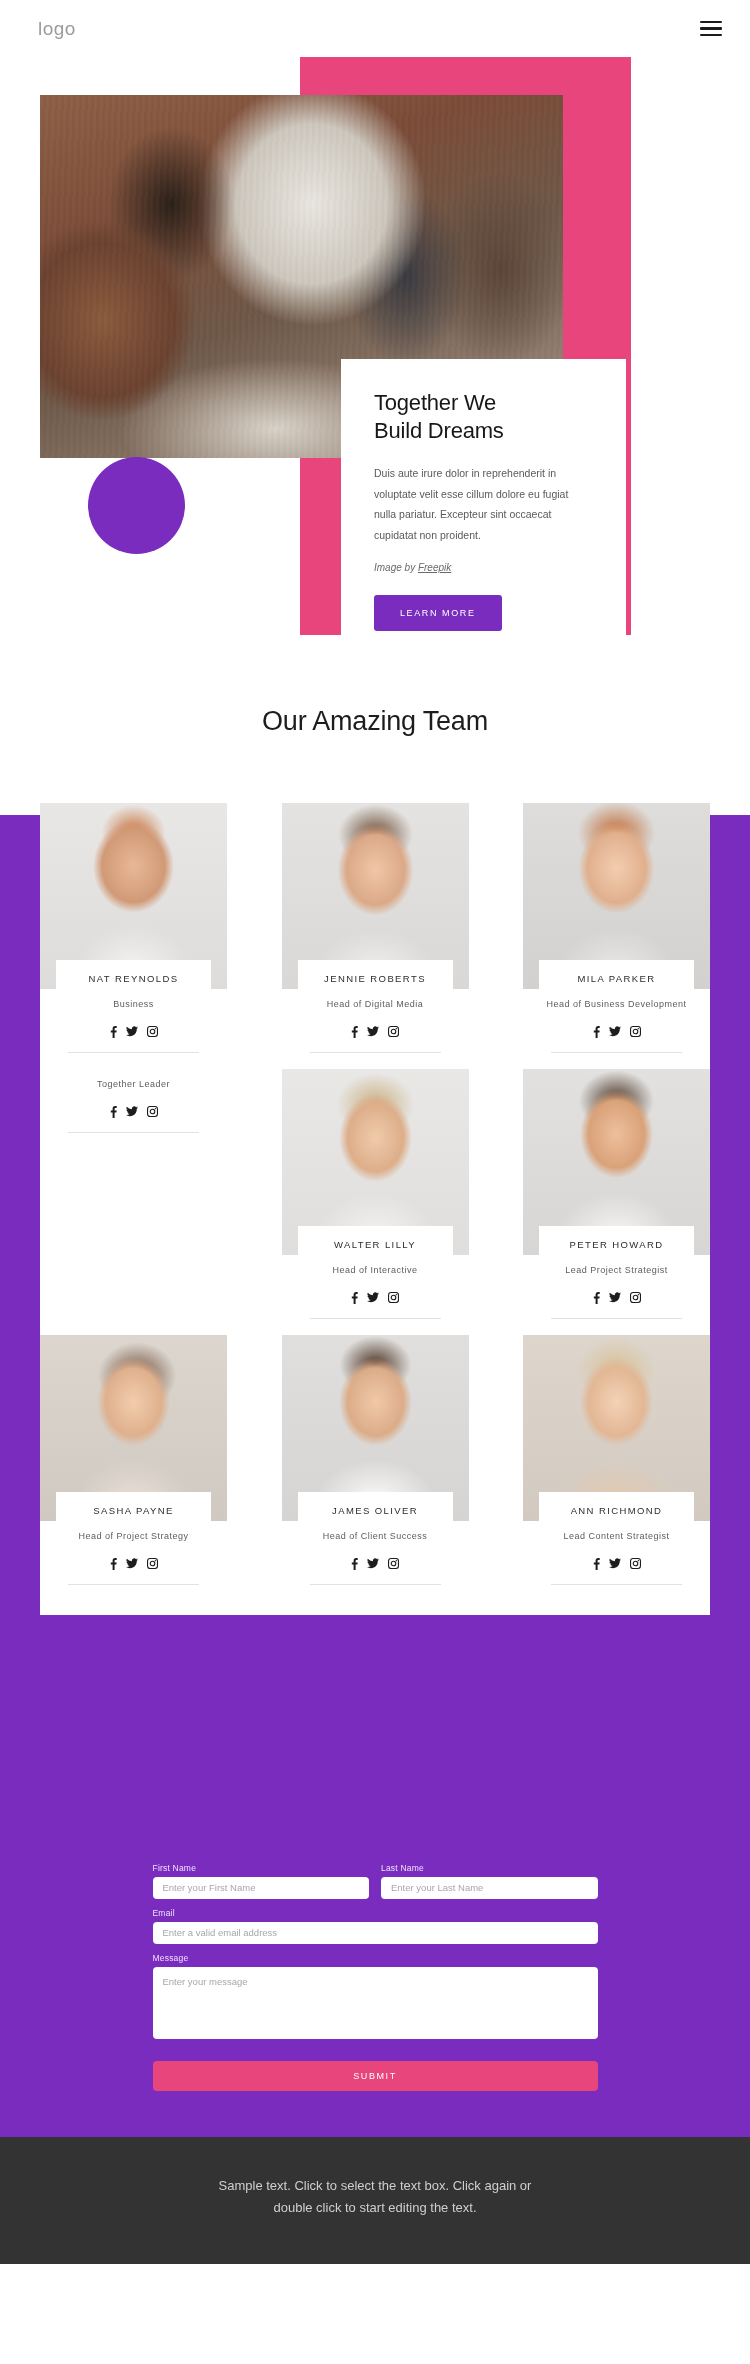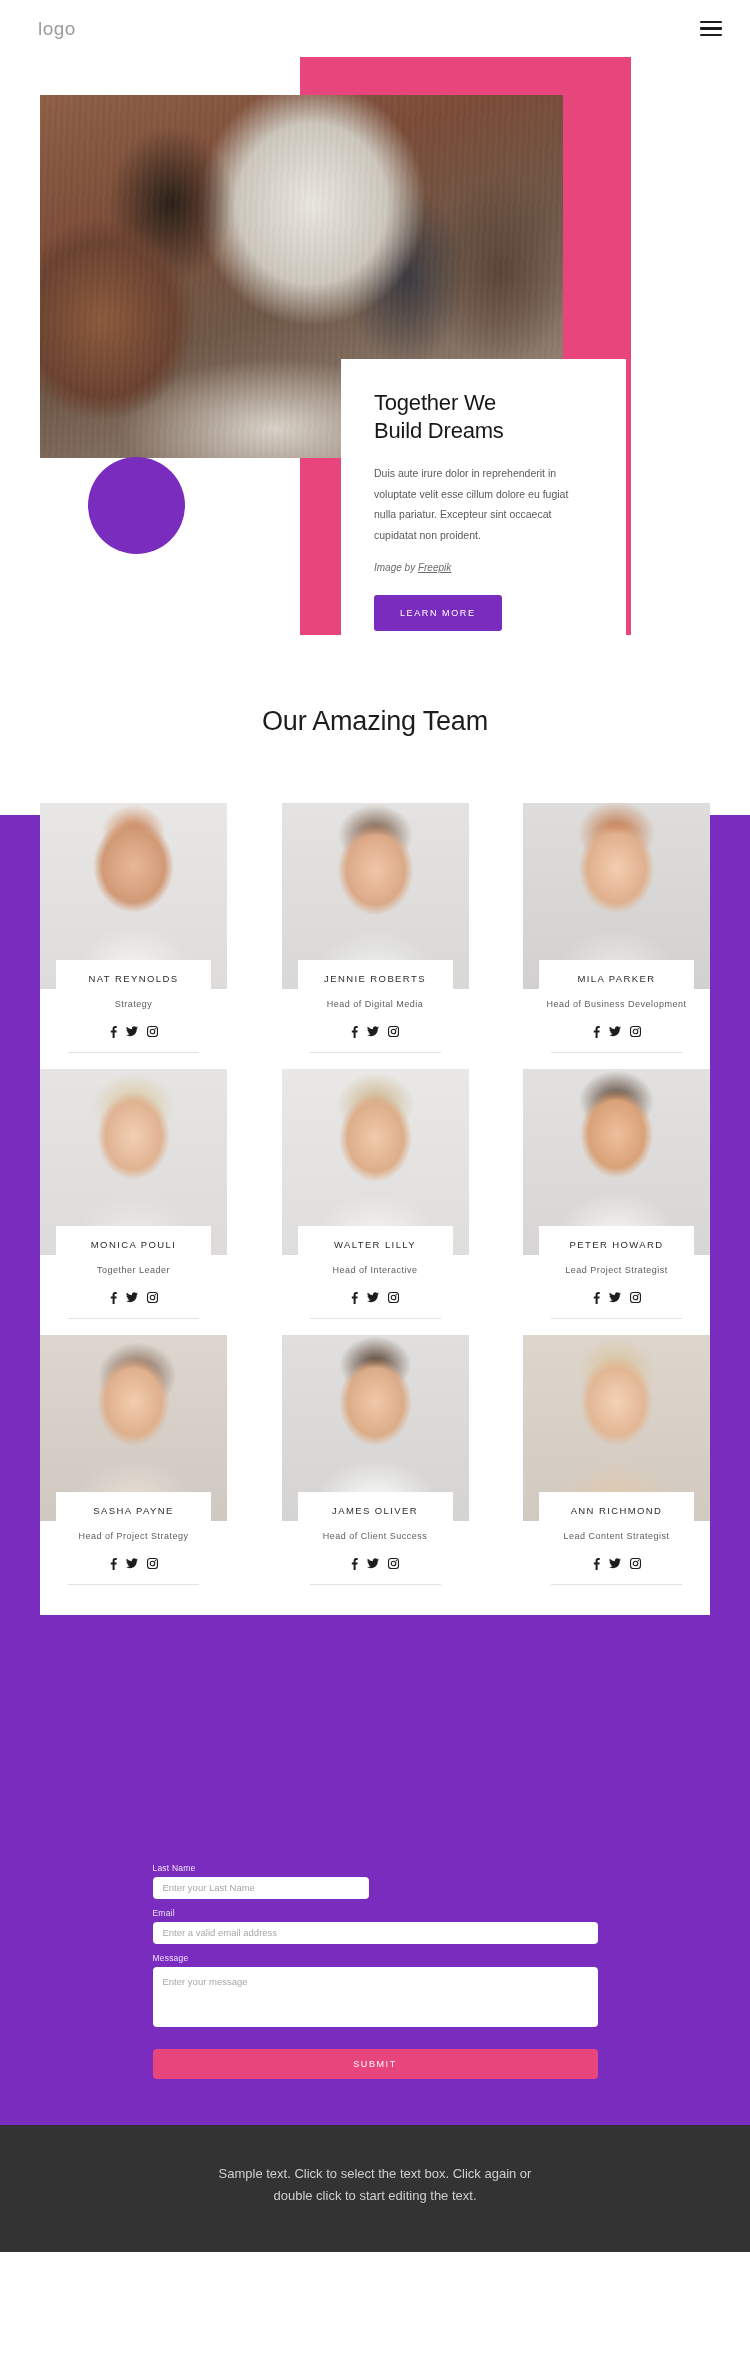--- a/index.html
+++ b/index.html
@@ -283,21 +283,21 @@
     border:none;
     border-radius:4px;
     background:#fff;
     font-family:inherit;
     font-size:9.5px;
     color:#333;
     padding:8px 10px;
     outline:none;
   }
   .field input { height:22px; }
-  .field textarea { height:60px; resize:none; line-height:1.4; }
+  .field textarea { height:72px; resize:none; line-height:1.4; }
   .field input::placeholder, .field textarea::placeholder { color:#a7a7ac; }
   .btn-submit {
     width:100%;
     background:#e8457c;
     color:#fff;
     border:none;
     border-radius:4px;
     padding:10px 0;
     font-size:9px;
     letter-spacing:1.6px;
@@ -361,21 +361,21 @@
     <div class="team-inner">
 
       <div class="team-row">
         <div class="member">
           <div class="member-photo p1">
             <div class="member-card">
               <div class="member-name">NAT REYNOLDS</div>
             </div>
           </div>
           <div class="member-body">
-            <div class="member-role">Strategy</div>
+            <div class="member-role">Business</div>
             <div class="socials">
               <a href="#">
                   <svg width="7" height="12" viewBox="0 0 7 12">
                     <path fill="#1d1d20" d="M4.6 12V6.5h1.8l.3-2.1H4.6V3c0-.6.2-1 1-1h1.1V.1C6.4.05 5.8 0 5.1 0 3.6 0 2.6.9 2.6 2.6v1.8H.8v2.1h1.8V12z"></path>
                   </svg>
                 </a>
               <a href="#">
                   <svg width="12" height="11" viewBox="0 0 14 12">
                     <path fill="#1d1d20" d="M14 1.4c-.5.23-1.06.38-1.65.45.6-.36 1.05-.92 1.26-1.6-.55.33-1.17.57-1.83.7A2.87 2.87 0 0 0 9.68 0a2.87 2.87 0 0 0-2.8 3.52A8.15 8.15 0 0 1 .97.53a2.87 2.87 0 0 0 .89 3.83c-.47-.01-.91-.14-1.3-.36v.04c0 1.39.99 2.55 2.3 2.81-.24.07-.5.1-.76.1-.19 0-.37-.01-.54-.05a2.88 2.88 0 0 0 2.68 1.99A5.76 5.76 0 0 1 0 10.13 8.12 8.12 0 0 0 4.4 11.42c5.29 0 8.18-4.38 8.18-8.18v-.37A5.8 5.8 0 0 0 14 1.4"></path>
                   </svg>
@@ -450,25 +450,20 @@
                   </svg>
                 </a>
             </div>
             <div class="member-rule"></div>
           </div>
         </div>
       </div>
 
       <div class="team-row">
         <div class="member">
-          <div class="member-photo p4">
-            <div class="member-card">
-              <div class="member-name">MONICA POULI</div>
-            </div>
-          </div>
           <div class="member-body">
             <div class="member-role">Together Leader</div>
             <div class="socials">
               <a href="#">
                   <svg width="7" height="12" viewBox="0 0 7 12">
                     <path fill="#1d1d20" d="M4.6 12V6.5h1.8l.3-2.1H4.6V3c0-.6.2-1 1-1h1.1V.1C6.4.05 5.8 0 5.1 0 3.6 0 2.6.9 2.6 2.6v1.8H.8v2.1h1.8V12z"></path>
                   </svg>
                 </a>
               <a href="#">
                   <svg width="12" height="11" viewBox="0 0 14 12">
@@ -654,20 +649,24 @@
 
   <div class="contact">
     <h2>
       <span>Let us focus on the needs</span><br>
       <span>of your brand</span>
     </h2>
 
     <form class="form">
       <div class="form-row">
         <div class="field half">
+          <label>First Name</label>
+          <input type="text" placeholder="Enter your First Name" style="">
+        </div>
+        <div class="field half">
           <label>Last Name</label>
           <input type="text" placeholder="Enter your Last Name" style="">
         </div>
       </div>
 
       <div class="field full">
         <label>Email</label>
         <input type="email" placeholder="Enter a valid email address" style="">
       </div>
 

